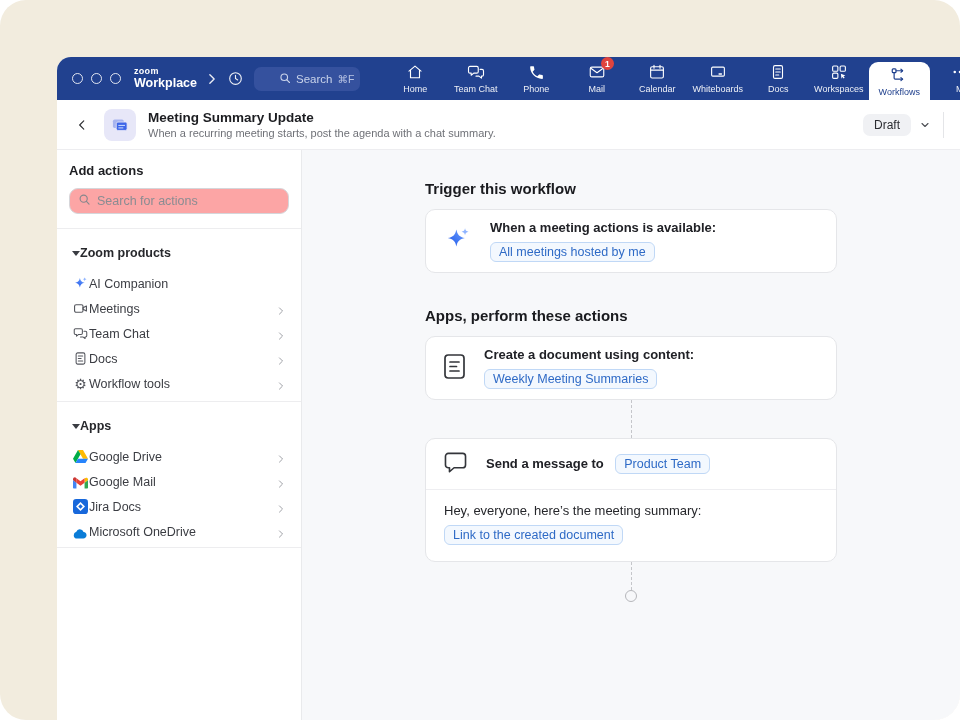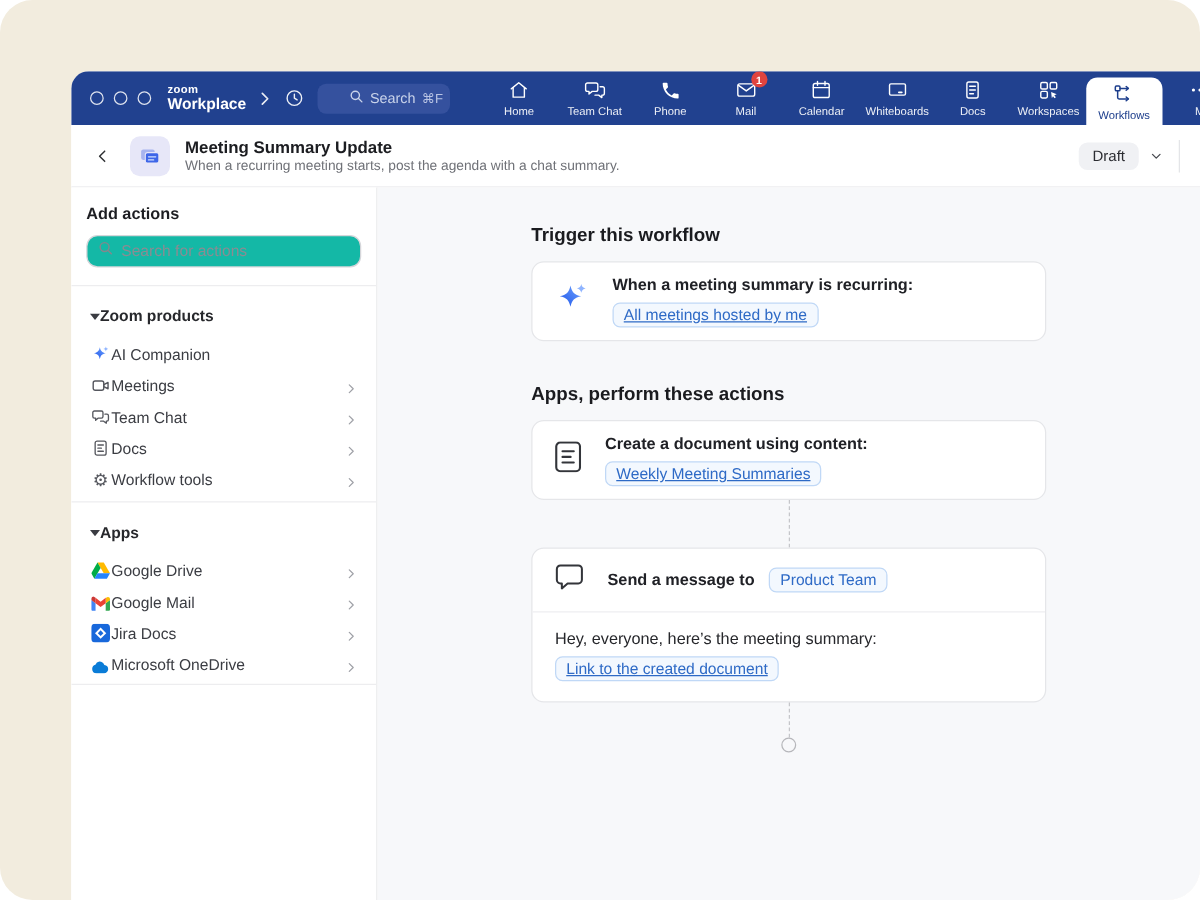--- a/index.html
+++ b/index.html
@@ -37,21 +37,21 @@
   .subtitle { font-size:11px; color:#6f7177; margin-top:2px; }
   .header-right { margin-left:auto; display:flex; align-items:center; }
   .draft-pill { background:#f0f1f4; border-radius:7px; padding:4px 11px; font-size:12px; color:#2b2c31; }
   .chev-down { margin-left:8px; display:flex; cursor:pointer; }
   .header-divider { width:1px; height:26px; background:#e4e5e8; margin-left:12px; }
 
   
   .body { flex:1; display:flex; min-height:0; }
   .sidebar { width:245px; flex:none; background:#fff; border-right:1px solid #e9eaec; padding:13px 12px 0; overflow:hidden; }
   .sb-heading { font-size:13px; font-weight:700; color:#1d1e22; }
-  .sb-search { margin-top:10px; height:26px; border:1px solid #d5d6da; border-radius:9px; display:flex; align-items:center; padding:0 8px; gap:6px; background:#14b8a6; }
+  .sb-search { margin-top:10px; height:26px; border:1px solid #d5d6da; border-radius:9px; display:flex; align-items:center; padding:0 8px; gap:6px; background:#fca5a5; }
   .sb-search input { border:none; outline:none; font-size:12.5px; color:#333; width:100%; font-family:inherit; background:transparent; }
   .sb-search input::placeholder { color:#8a8c92; }
   .sb-divider { height:1px; background:#ededef; margin:14px -12px 0; }
   .sb-section-h { display:flex; align-items:center; margin-top:11px; height:26px; padding:0 3px; cursor:pointer; }
   .tri { width:0; height:0; border-left:4.5px solid transparent; border-right:4.5px solid transparent; border-top:5.5px solid #3a3c42; }
   .sb-section-h .lbl { font-size:12.5px; font-weight:700; color:#27282c; }
   .sb-item { display:flex; align-items:flex-end; height:25px; padding:0 3px; cursor:pointer; }
   .sb-item .ico { width:17px; display:flex; justify-content:center; align-items:center; }
   .sb-item .lbl { font-size:12.5px; color:#3b3d43; }
   .sb-item .chev { margin-left:auto; display:flex; }
@@ -59,21 +59,21 @@
 
   
   .main { flex:1; background:#f7f8fa; position:relative; overflow:hidden; }
   .canvas-col { position:absolute; left:123px; top:30px; width:412px; }
   .canvas-h { font-size:15px; font-weight:700; color:#1a1b1f; }
   .canvas-h.gap { margin-top:34px; }
   .card { background:#fff; border:1px solid #e5e6e9; border-radius:10px; margin-top:12px; }
   .card-row { display:flex; align-items:center; gap:19px; padding:10px 18px; min-height:60px; }
   .card-title { font-size:13px; font-weight:700; color:#202126; }
   .chip { display:inline-block; font-size:12.5px; color:#2e6ac6; background:#f3f8fe; border:1px solid #c0d8f6; border-radius:6px; padding:2px 8px; cursor:pointer; }
-  .chip.stack { margin-top:7px;text-decoration:underline; }
+  .chip.stack { margin-top:7px; }
   .chip.inline { margin-left:7px; }
   .connector { width:0; border-left:1px dashed #c5c6ca; margin:0 auto; }
   .connector.c1 { height:38px; }
   .connector.c2 { height:28px; }
   .card .divider { height:1px; background:#eeeef1; }
   .msg-row { padding:13px 18px 16px; }
   .msg-text { font-size:13px; color:#26272b; }
   .end-circle { width:12px; height:12px; border:1.5px solid #b6b7bb; border-radius:50%; margin:0 auto; background:#f7f8fa; }
 </style>
 </head>
@@ -411,21 +411,21 @@
                       <linearGradient id="aig2" x1="0" y1="1" x2="1" y2="0">
                         <stop offset="0" stop-color="#1d54e8"></stop>
                         <stop offset="1" stop-color="#6fa3ff"></stop>
                       </linearGradient>
                     </defs>
                     <path d="M11 3c.9 4.7 2.9 6.8 7.6 7.6-4.7.8-6.7 2.9-7.6 7.6-.9-4.7-2.9-6.8-7.6-7.6C8.1 9.8 10.1 7.7 11 3z" fill="url(#aig2)"></path>
                     <path d="M18.7 2c.4 1.9 1.2 2.7 3.1 3.1-1.9.4-2.7 1.2-3.1 3.1-.4-1.9-1.2-2.7-3.1-3.1 1.9-.4 2.7-1.2 3.1-3.1z" fill="#8fb4ff"></path>
                   </svg>
               </span>
               <div>
-                <div class="card-title">When a meeting summary is recurring:</div>
+                <div class="card-title">When a meeting actions is available:</div>
                 <span class="chip stack">All meetings hosted by me</span>
               </div>
             </div>
           </div>
 
           <div class="canvas-h gap">Apps, perform these actions</div>
 
           <div class="card">
             <div class="card-row">
               <span>

